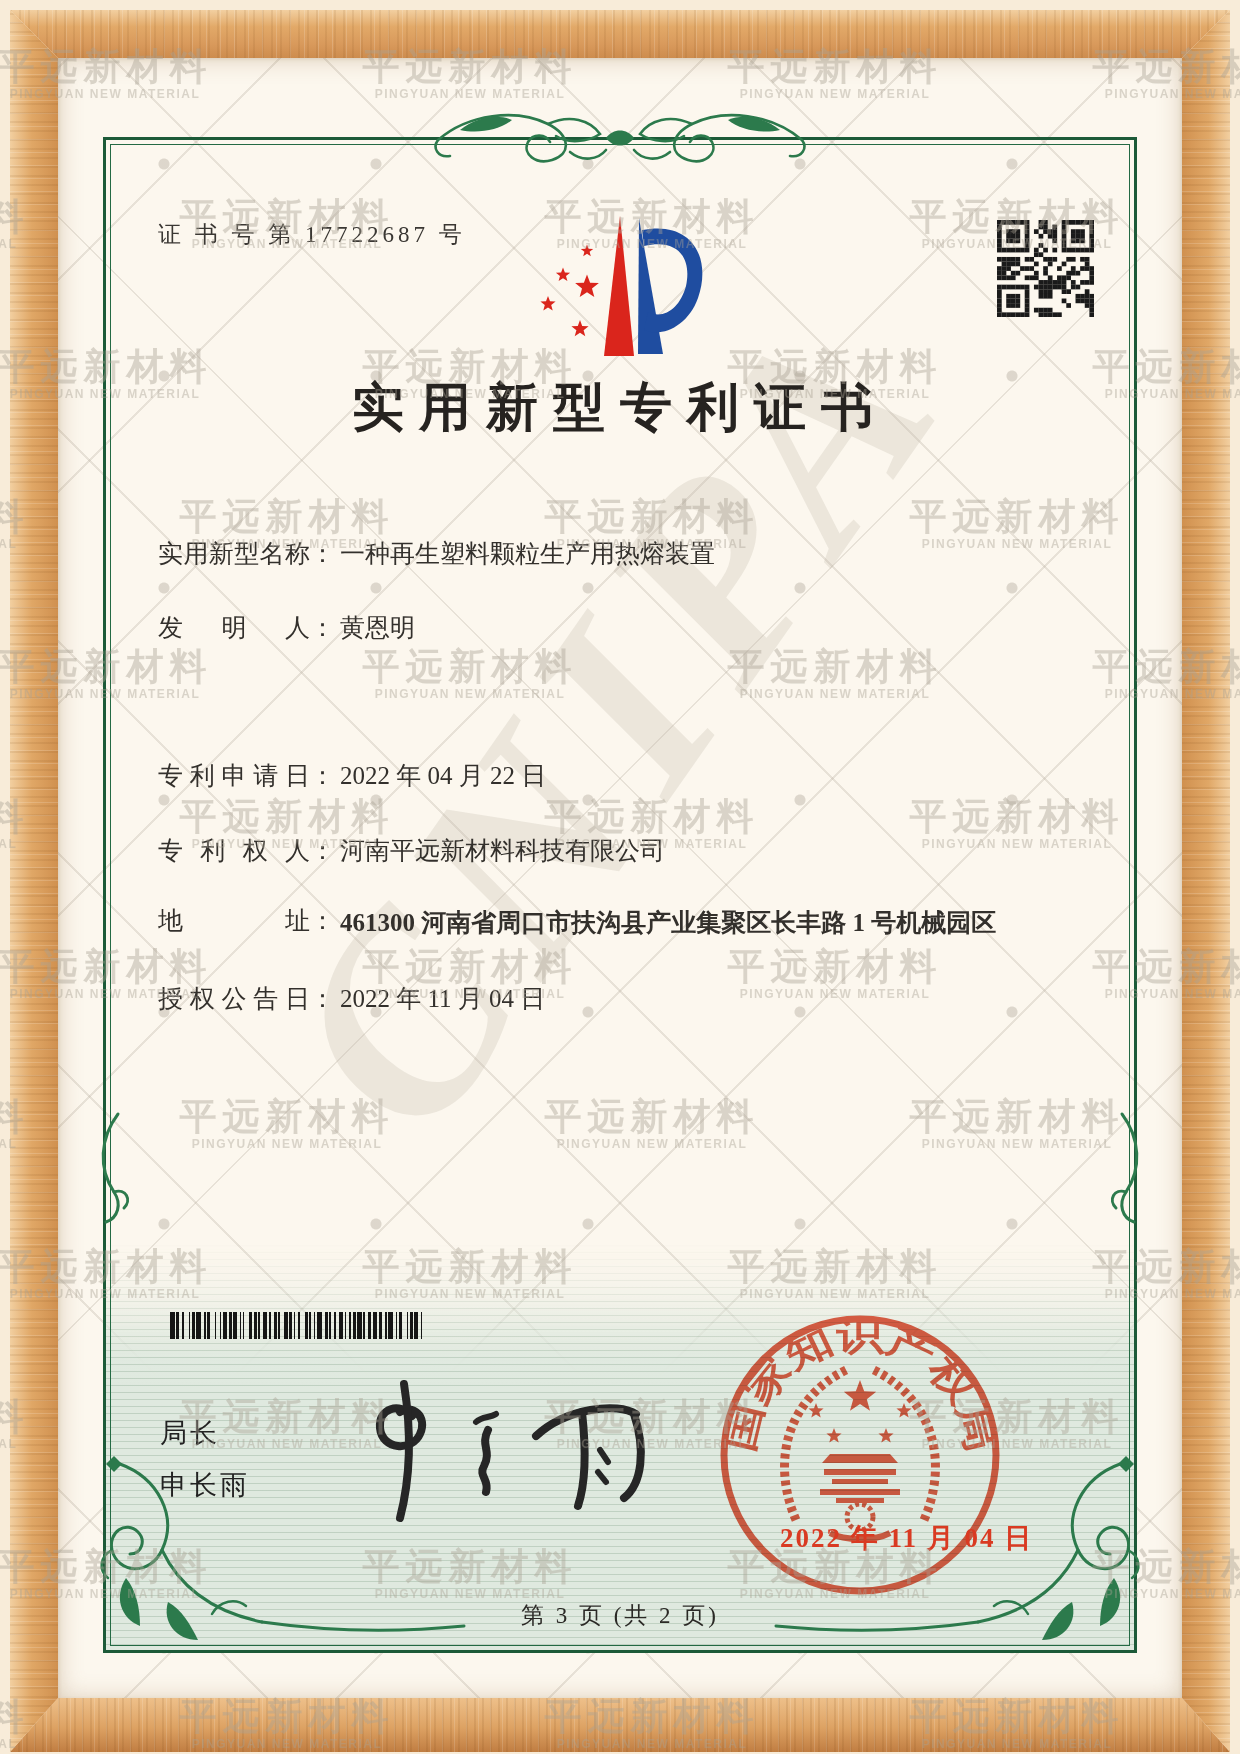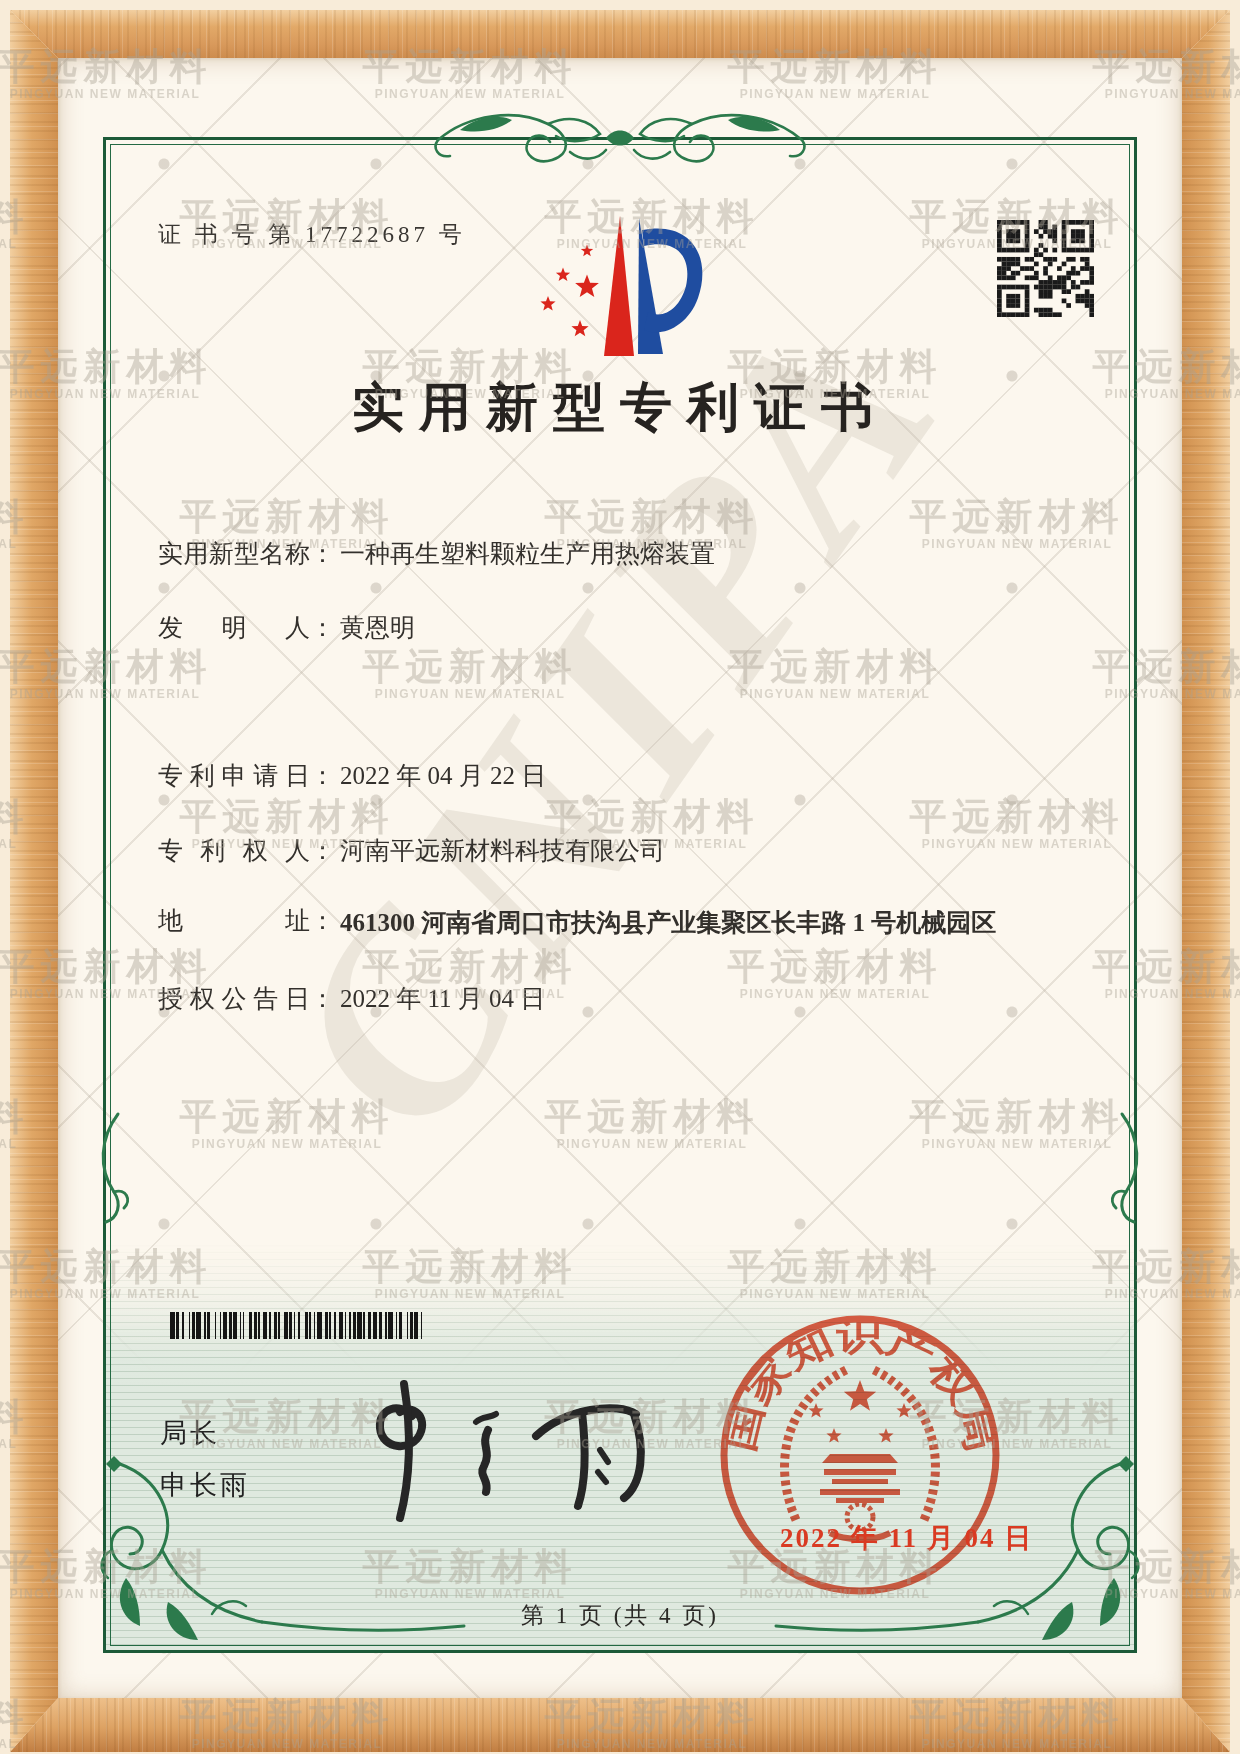--- a/index.html
+++ b/index.html
@@ -482,21 +482,21 @@
       <rect x="122" y="174" width="56" height="5" stroke="none"></rect>
       <rect x="110" y="184" width="80" height="6" stroke="none"></rect>
       <rect x="126" y="193" width="48" height="5" stroke="none"></rect>
       <circle cx="150" cy="212" r="13" fill="none" stroke-width="5" stroke-dasharray="4 3"></circle>
       <path d="M120,228 C135,236 165,236 180,228" fill="none" stroke-width="6"></path>
     </g>
   </svg>
 
   <div class="seal-date">2022 年 11 月 04 日</div>
 
-  <div class="page-footer">第 1 页 (共 4 页)</div>
+  <div class="page-footer">第 3 页 (共 2 页)</div>
 
 
   <div class="vignette"></div>
 
   <div class="wood wood-top"></div>
   <div class="wood wood-bottom"></div>
   <div class="wood wood-left"></div>
   <div class="wood wood-right"></div>
 
   <div id="wm-grid">

